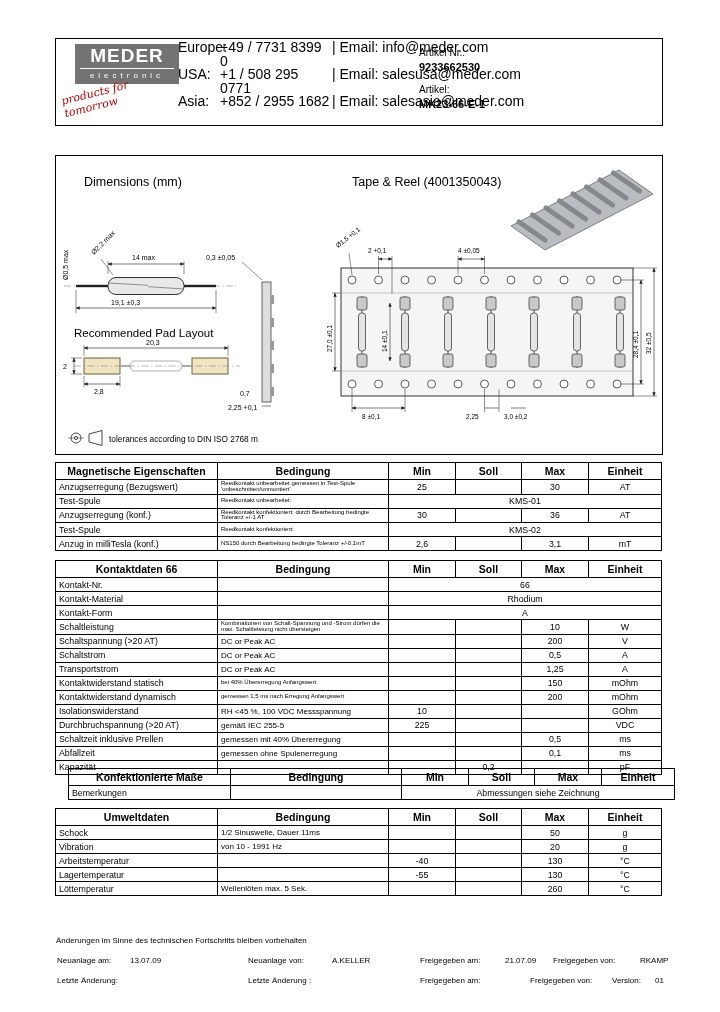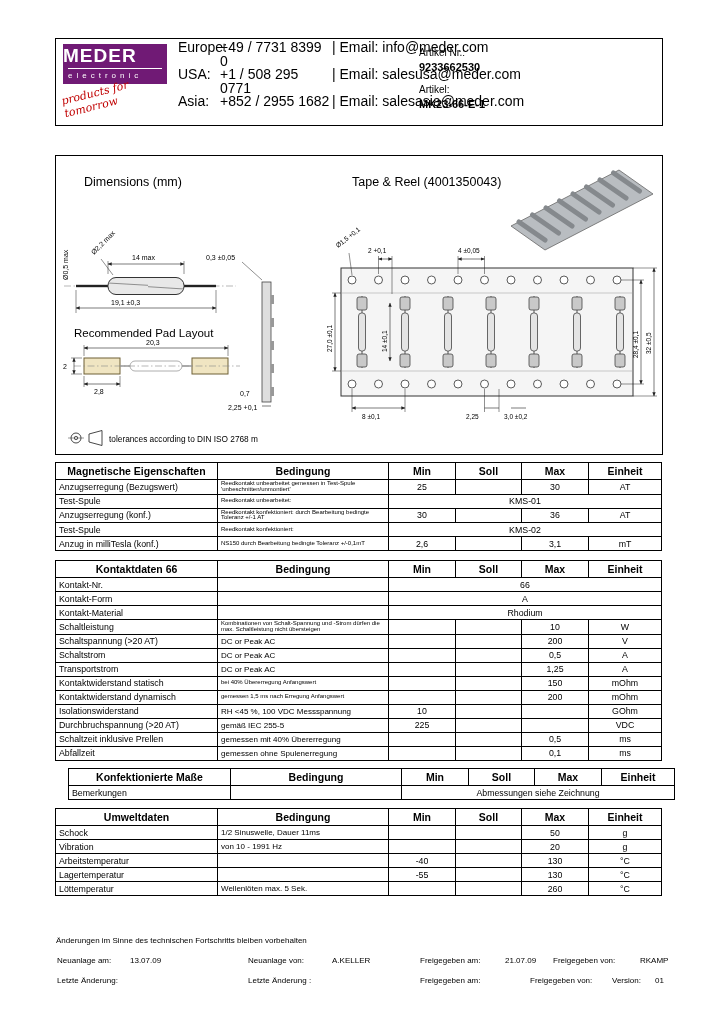--- a/index.html
+++ b/index.html
@@ -2,22 +2,22 @@
 <html><head>
 <meta charset="utf-8">
 <style>
   html,body { margin:0; padding:0; background:#fff; }
   .page { position:relative; width:720px; height:1012px; background:#ffffff;
           font-family:"Liberation Sans", sans-serif; color:#000; overflow:hidden; }
   .box { position:absolute; background:#fff; border:1.3px solid #000; }
 
   
   #header-box { left:55px; top:38px; width:606px; height:86px; }
-  .logo { position:absolute; left:7px; top:5px; width:104px; height:40px;
-          background:#701a75; color:#fff; }
+  .logo { position:absolute; left:19px; top:5px; width:104px; height:40px;
+          background:#737373; color:#fff; text-align:center; }
   .logo-brand { font-weight:bold; font-size:19px; letter-spacing:1px; line-height:24px; }
   .logo-sub { font-size:8px; letter-spacing:4px; line-height:10px;
               border-top:1.5px solid #fff; margin:0 5px; padding-top:2px; }
   .tagline { position:absolute; left:4px; top:56px; width:120px;
              transform:rotate(-14deg); transform-origin:left top;
              color:#c00000; font-family:"DejaVu Serif", serif; font-style:italic; font-size:11px; }
   .contacts { position:absolute; left:122px; top:2px; font-size:14px; line-height:13.5px; }
   .c-row { display:flex; }
   .c-region { width:42px; }
   .c-phone { width:112px; }
@@ -340,28 +340,28 @@
             <th class="h-val">Einheit</th>
           </tr>
         </thead>
         <tbody>
           <tr>
             <td class="c-name">Kontakt-Nr.</td>
             <td class="c-cond"></td>
             <td class="c-span" colspan="4">66</td>
           </tr>
           <tr>
+            <td class="c-name">Kontakt-Material</td>
+            <td class="c-cond"></td>
+            <td class="c-span" colspan="4">Rhodium</td>
+          </tr>
+          <tr>
             <td class="c-name">Kontakt-Form</td>
             <td class="c-cond"></td>
             <td class="c-span" colspan="4">A</td>
-          </tr>
-          <tr>
-            <td class="c-name">Kontakt-Material</td>
-            <td class="c-cond"></td>
-            <td class="c-span" colspan="4">Rhodium</td>
           </tr>
           <tr>
             <td class="c-name">Schaltleistung</td>
             <td class="c-cond small">Kombinationen von Schalt-Spannung und -Strom dürfen die max. Schaltleistung nicht übersteigen</td>
             <td class="c-val"></td>
             <td class="c-val"></td>
             <td class="c-val">10</td>
             <td class="c-val">W</td>
           </tr>
           <tr>
@@ -428,20 +428,28 @@
             <td class="c-val">0,5</td>
             <td class="c-val">ms</td>
           </tr>
           <tr>
             <td class="c-name">Abfallzeit</td>
             <td class="c-cond">gemessen ohne Spulenerregung</td>
             <td class="c-val"></td>
             <td class="c-val"></td>
             <td class="c-val">0,1</td>
             <td class="c-val">ms</td>
+          </tr>
+          <tr>
+            <td class="c-name">Kapazität</td>
+            <td class="c-cond"></td>
+            <td class="c-val"></td>
+            <td class="c-val">0,2</td>
+            <td class="c-val"></td>
+            <td class="c-val">pF</td>
           </tr>
         </tbody>
       </table>
   </div>
 
   <div class="tbl" id="tbl-konfekt">
     <table>
       <colgroup>
           <col style="width:162px">
           <col style="width:171px">

